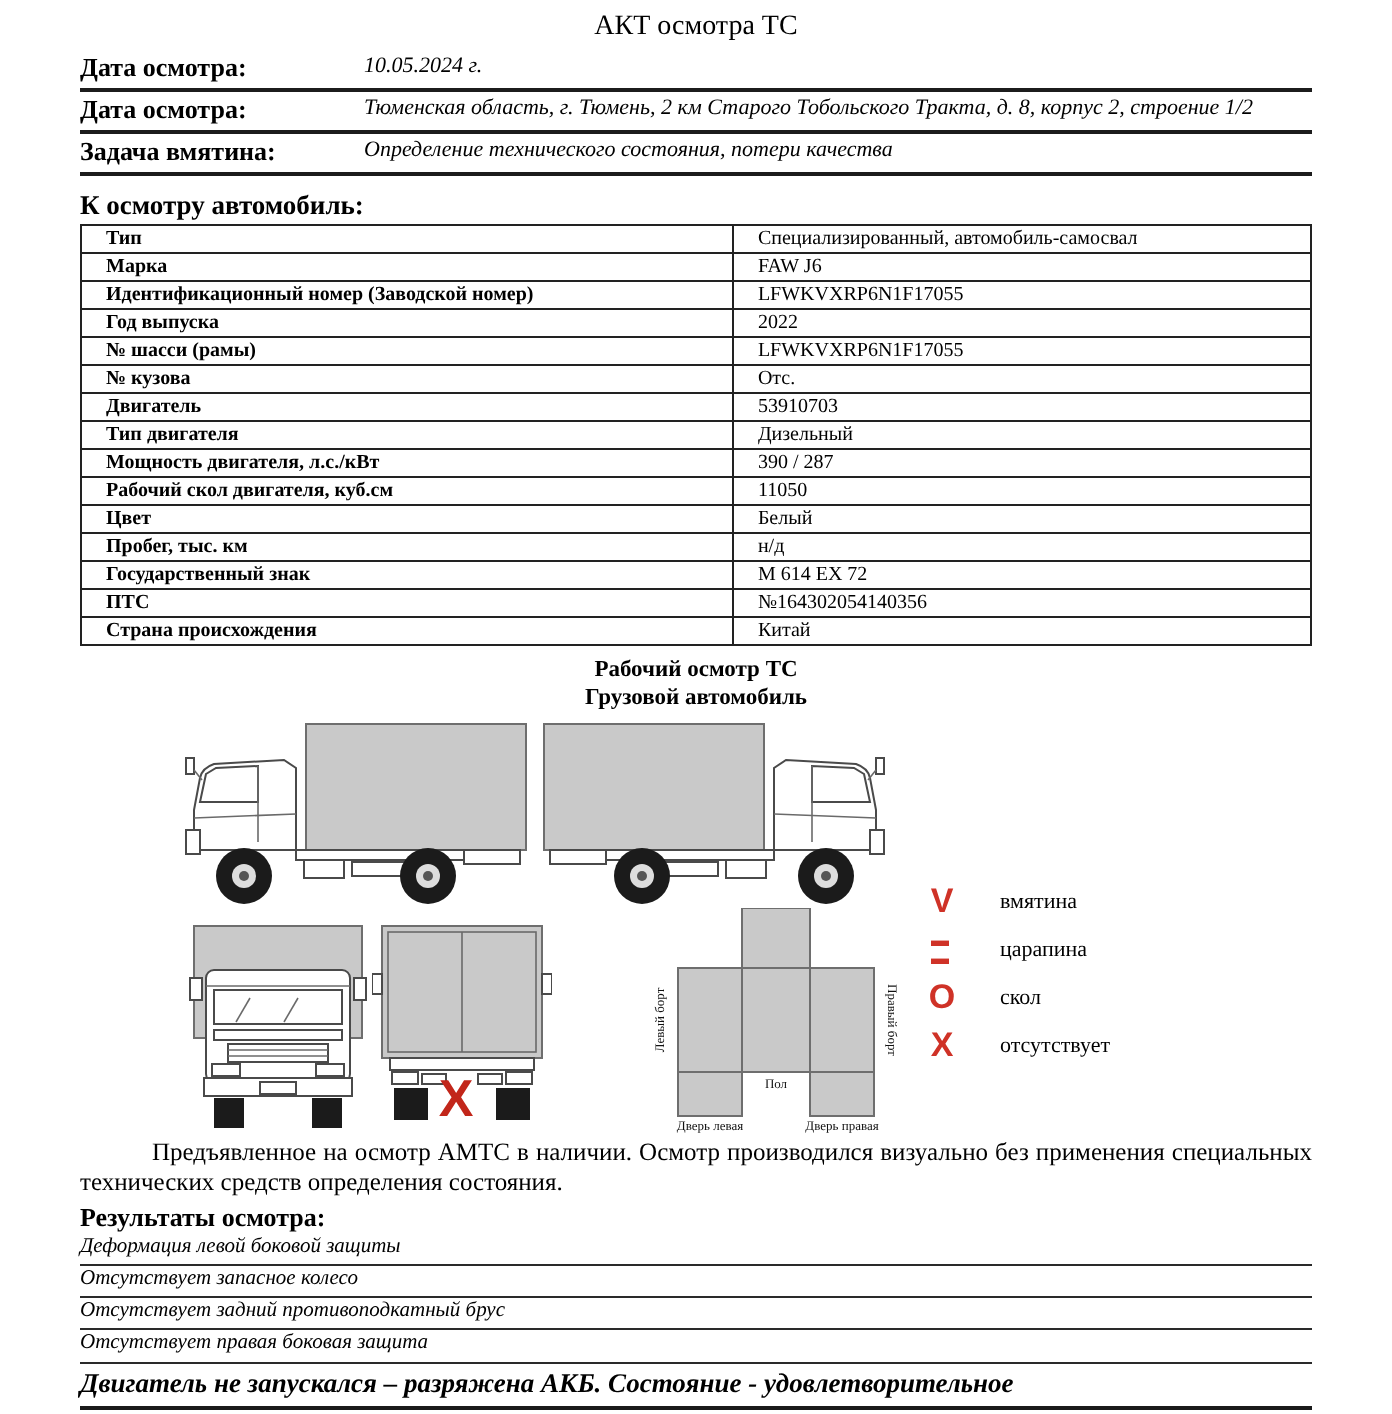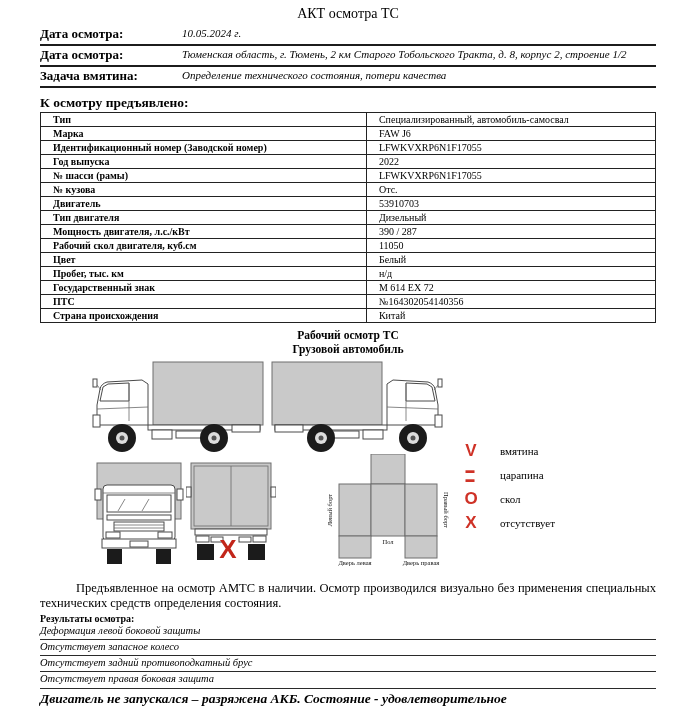--- a/index.html
+++ b/index.html
@@ -28,22 +28,22 @@
   .svg-front{left:54px;top:102px;}
   .svg-rear{left:146px;top:102px;}
   .svg-unfolded{left:278px;top:95px;}
 
   .legend{position:absolute;left:418px;top:80px;width:180px;}
   .legend-row{display:flex;align-items:center;height:24px;}
   .legend .sym{width:26px;text-align:center;color:#cf3227;font-family:"Liberation Sans",sans-serif;font-weight:bold;font-size:17px;line-height:1;}
   .legend .sym.dashes{font-size:9px;letter-spacing:2px;}
   .legend .lab{font-size:11px;padding-left:16px;}
 
-  .summary-par{font-size:12.5px;text-align:justify;text-indent:36px;line-height:1.22;margin-top:15px;}
-  .results-heading{font-weight:bold;font-size:10px;margin-top:2px;}
+  .summary-par{font-size:12.5px;text-align:justify;text-indent:36px;line-height:1.22;margin-top:3px;}
+  .results-heading{font-weight:bold;font-size:13px;margin-top:2px;}
   .result-row{font-style:italic;font-size:10.5px;border-bottom:1.5px solid #2a2a2a;padding:1px 0 2px 0;line-height:1.15;}
   .result-row:first-of-type{border-bottom:2px solid #1a1a1a;}
   .conclusion{font-weight:bold;font-style:italic;font-size:13.5px;border-bottom:2px solid #1a1a1a;padding:2px 0 3px 0;}
 
   .gray{fill:#c9c9c9;stroke:#6e6e6e;stroke-width:1;}
   .line{stroke:#4a4a4a;fill:#fff;stroke-width:1;}
   .thin{stroke:#6a6a6a;fill:none;stroke-width:0.8;}
   .dark{fill:#1b1b1b;}
   .small-label{font-size:6.5px;font-family:"Liberation Serif",serif;fill:#111;}
 </style>
@@ -64,21 +64,21 @@
       <td class="lbl">Дата осмотра:</td>
       <td class="val">Тюменская область, г. Тюмень, 2 км Старого Тобольского Тракта, д. 8, корпус 2, строение 1/2</td>
     </tr>
     <tr>
       <td class="lbl">Задача вмятина:</td>
       <td class="val">Определение технического состояния, потери качества</td>
     </tr>
   </tbody>
     </table>
 
-  <div class="section-heading">К осмотру предъявлено:</div>
+  <div class="section-heading">К осмотру автомобиль:</div>
 
   <table class="spec">
     <tbody>
         <tr>
           <td class="k">Тип</td>
           <td>Специализированный, автомобиль-самосвал</td>
         </tr>
     <tr>
           <td class="k">Марка</td>
           <td>FAW J6</td>

